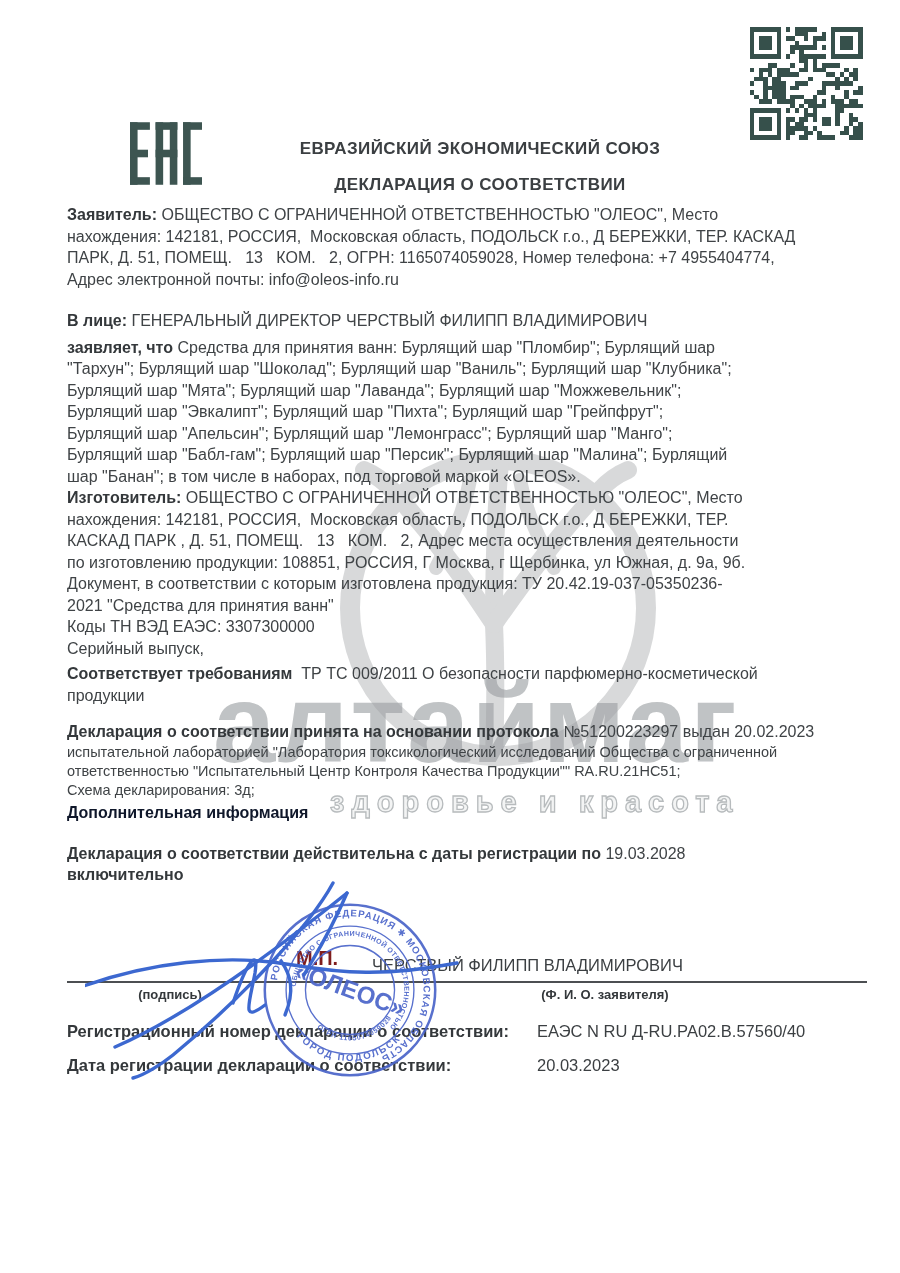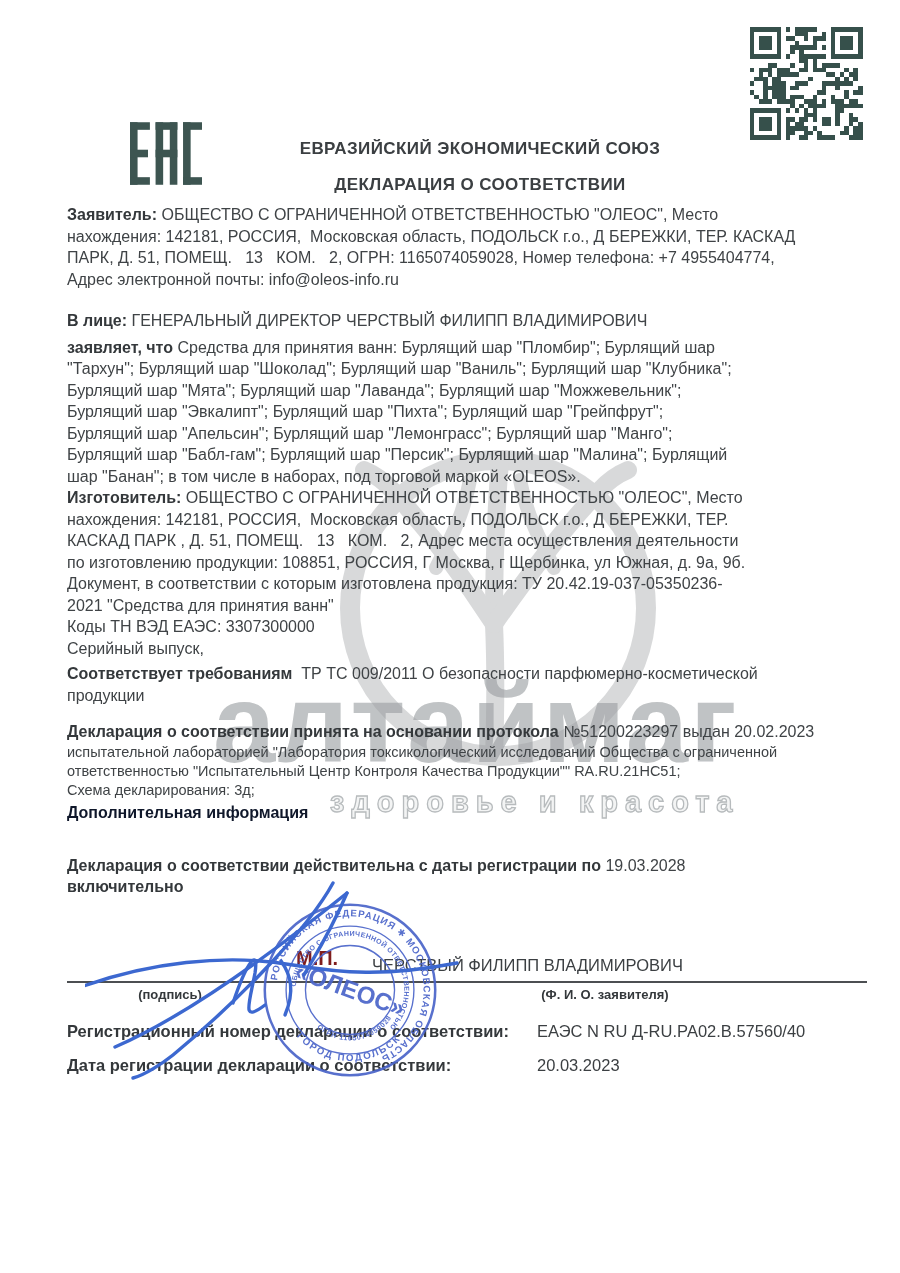--- a/index.html
+++ b/index.html
@@ -31,21 +31,21 @@
     font-size:16px;line-height:21.5px;}
   .para{margin:0;white-space:pre-line;}
   .para b{color:#34383b;}
   .p-person{margin-top:20px;}
   .p-declares{margin-top:5px;}
   .p-compliance{margin-top:4px;}
   .p-protocol{margin-top:15px;}
   .small{font-size:14.5px;line-height:19.3px;}
   .p-additional-label{margin-top:2px;font-weight:bold;color:#0f172a;}
   .p-additional{font-size:15.5px;line-height:21px;}
-  .p-validity{margin-top:31px;font-weight:bold;color:#34383b;}
+  .p-validity{margin-top:19px;font-weight:bold;color:#34383b;}
   .p-validity .reg-date{font-weight:normal;color:#3f4346;}
   
   .sig-zone{position:absolute;inset:0;z-index:3;}
   .mp{position:absolute;left:296px;top:947px;font-weight:bold;font-size:20px;color:#7f1d1d;}
   .fio-name{position:absolute;left:372px;top:956px;font-size:16.5px;color:#3b3f42;}
   .hline{position:absolute;left:67px;top:981px;width:800px;height:2px;background:#4c4f52;}
   .sign-caption{position:absolute;left:100px;top:987px;width:140px;text-align:center;
     font-size:13px;font-weight:bold;color:#34383b;}
   .name-caption{position:absolute;left:495px;top:987px;width:220px;text-align:center;
     font-size:13px;font-weight:bold;color:#34383b;}

